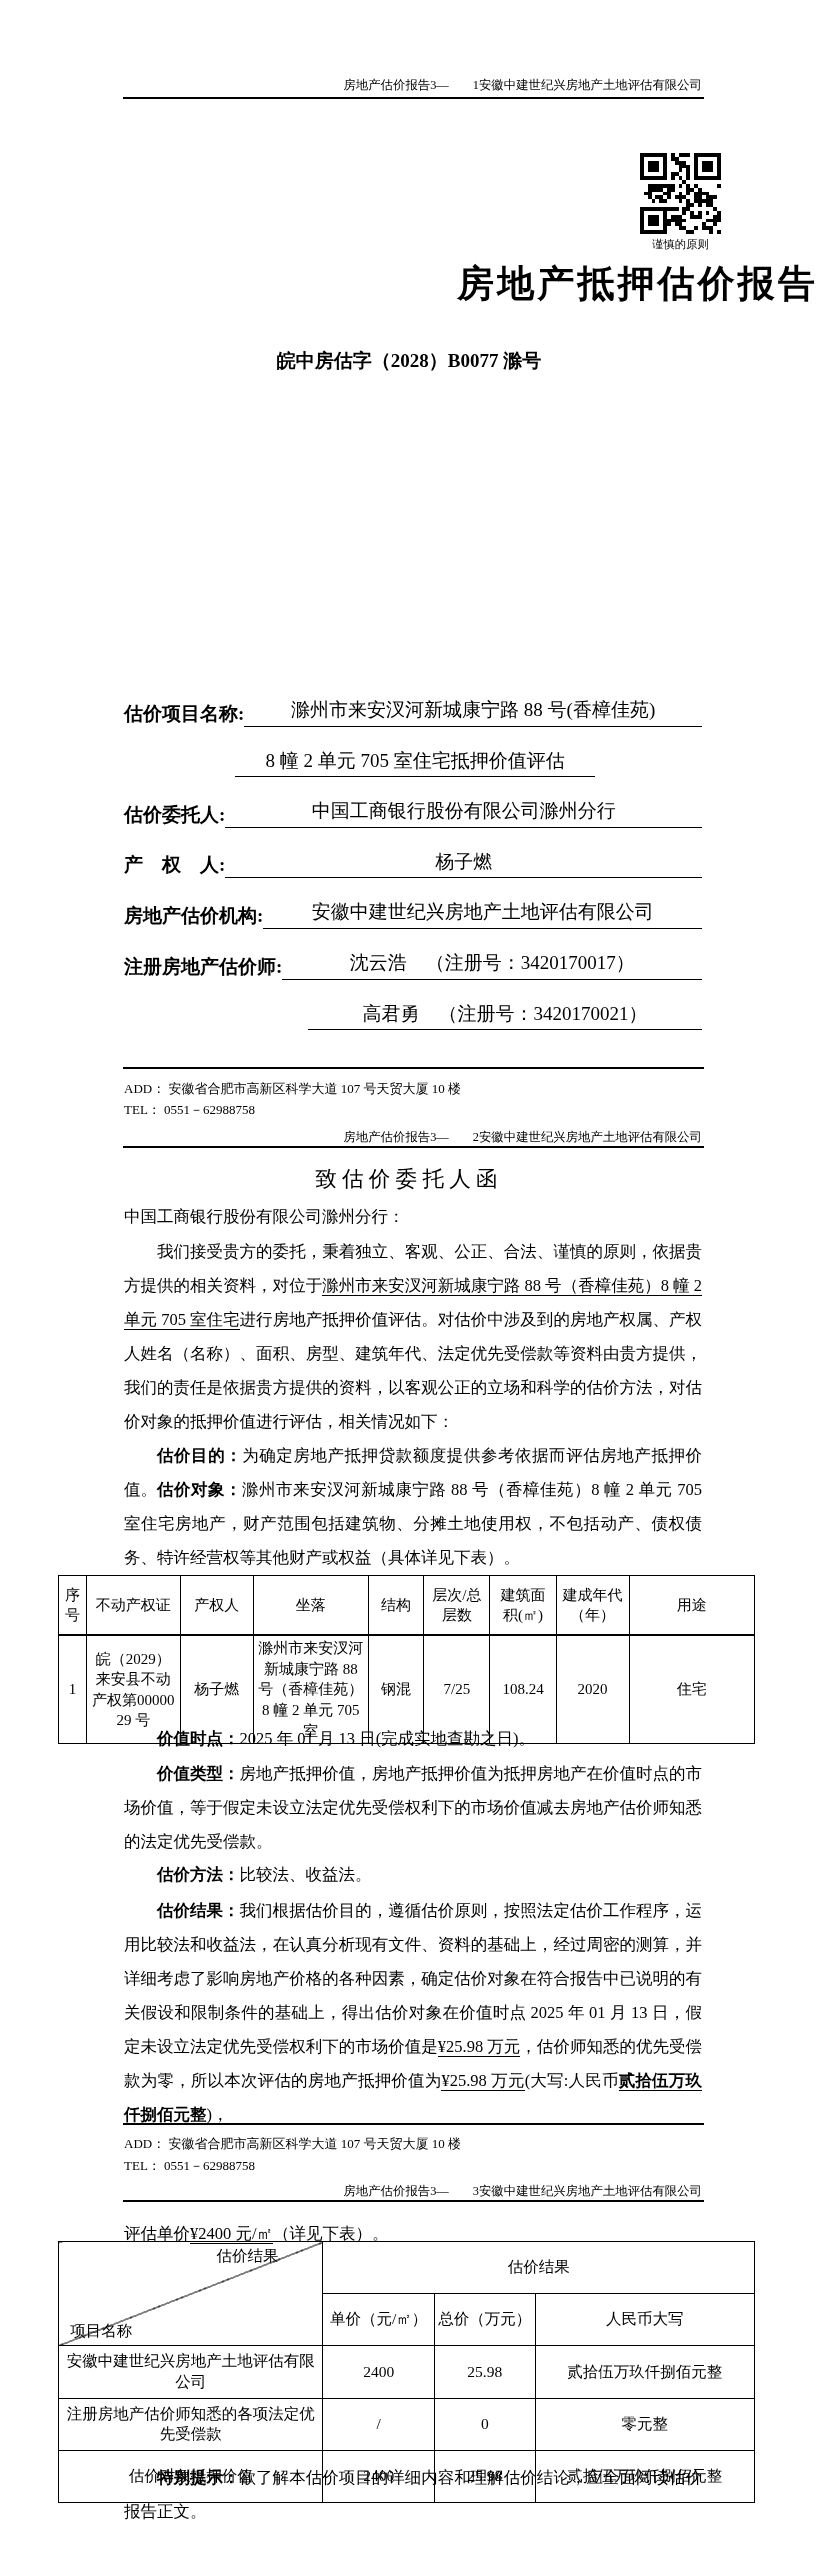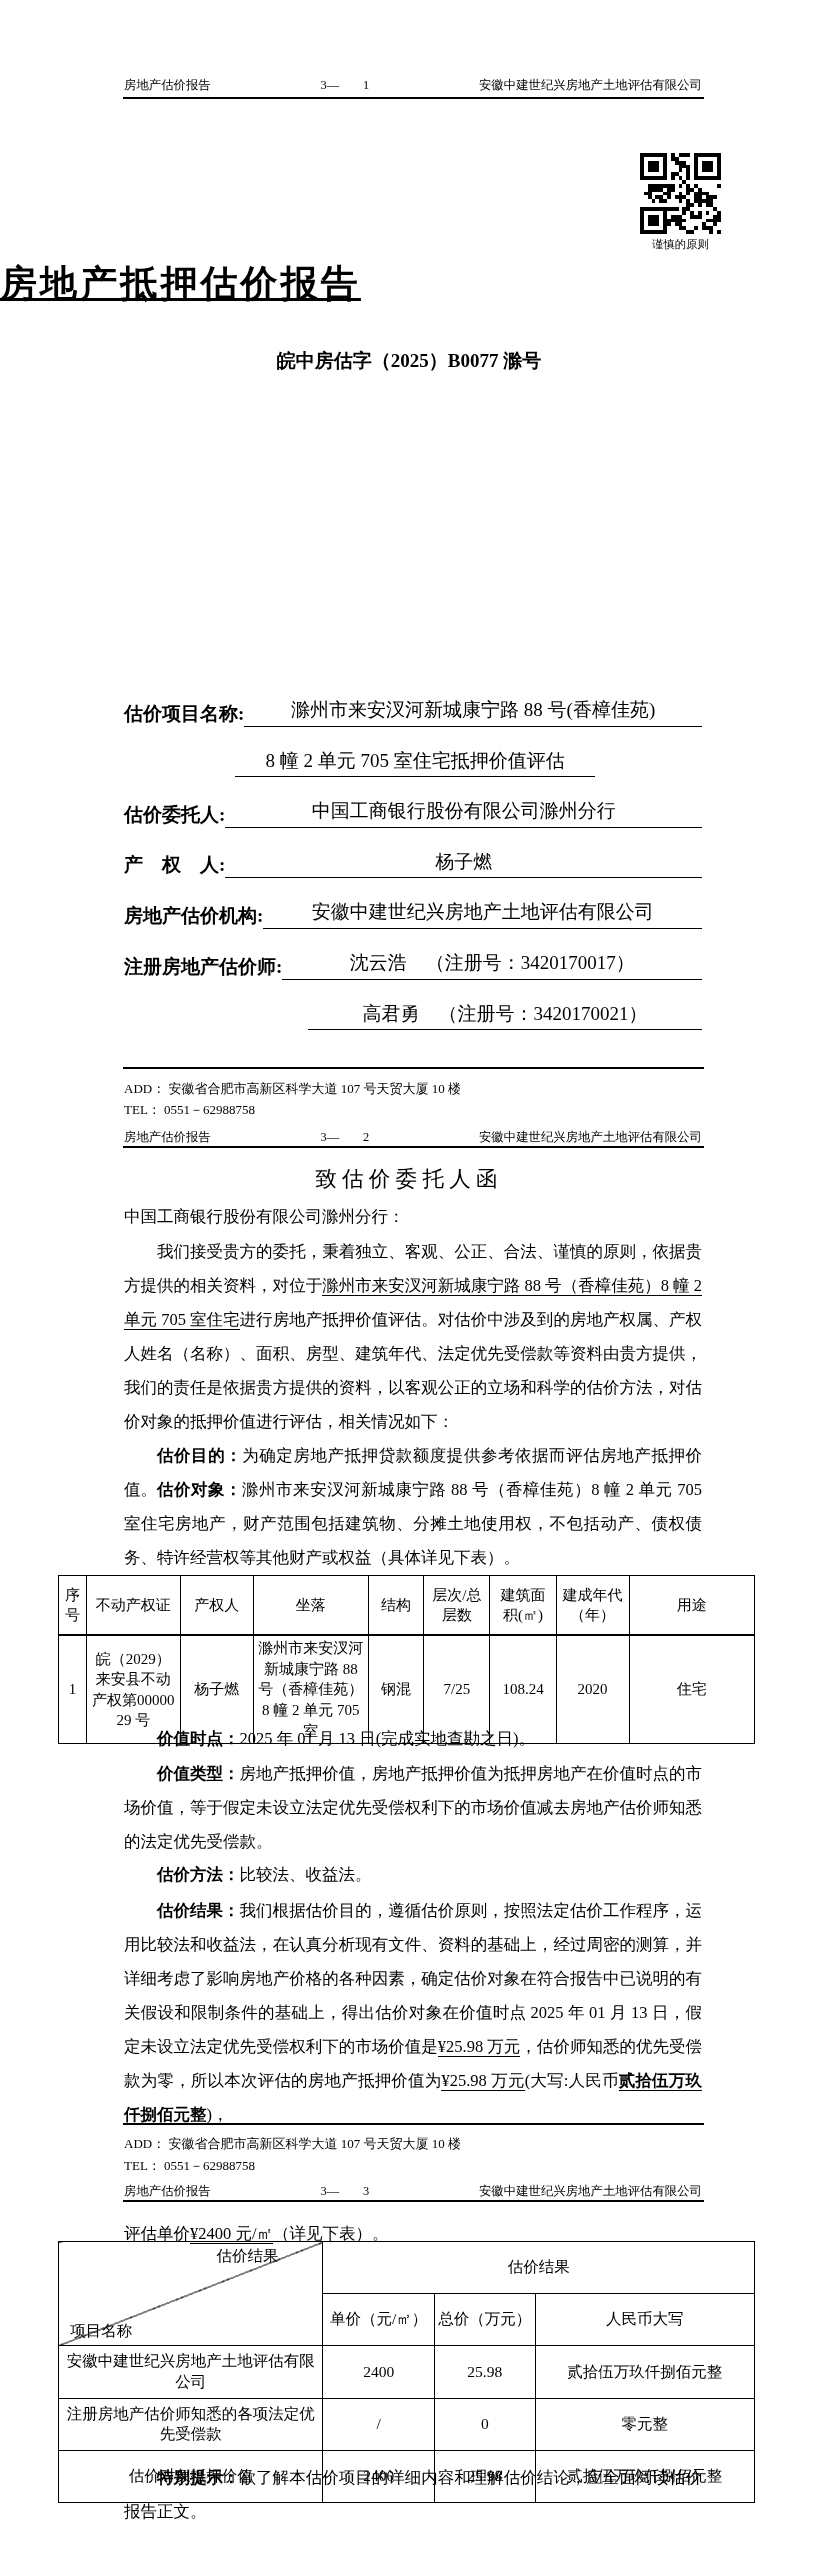--- a/index.html
+++ b/index.html
@@ -1,31 +1,31 @@
 <!DOCTYPE html>
 <html style="font-size:8.2px"><head>
 <meta charset="utf-8">
 <style>
   html,body{margin:0;padding:0;background:#e8e8e8;}
   .page{
     position:relative;width:818px;height:3300px;background:#ffffff;
     font-family:"Liberation Serif","DejaVu Serif",serif;color:#000;margin:0 auto;overflow:hidden;
   }
   
-  .hdr{position:absolute;left:124px;width:578px;display:flex;justify-content:space-between;align-items:baseline;font-size:12.4px;white-space:nowrap;}
+  .hdr{position:absolute;left:124px;width:578px;display:flex;justify-content:flex-end;align-items:baseline;font-size:12.4px;white-space:nowrap;}
   .hdr .pg-num{margin-left:24px;}
   .hrule{position:absolute;left:123px;width:581px;border-top:2.1px solid #000;}
   .ftr{position:absolute;left:124px;font-size:13px;white-space:pre;}
   
   .qr{position:absolute;left:640px;top:153px;width:81px;height:81px;display:grid;
       grid-template-columns:repeat(21,1fr);grid-template-rows:repeat(21,1fr);}
   .qr i{display:block;}
   .qr i.d{background:#000;}
   .qr-cap{position:absolute;left:622px;top:237px;width:117px;text-align:center;font-size:11.3px;}
-  .title{position:absolute;left:0;top:259px;width:100%;text-align:left;font-size:37px;font-weight:bold;letter-spacing:3.1px;text-decoration:underline;}
+  .title{position:absolute;left:0;top:259px;width:100%;text-align:right;font-size:37px;font-weight:bold;letter-spacing:3.1px;}
   .docno{position:absolute;left:0;top:348px;width:100%;text-align:center;font-size:19px;font-weight:bold;}
   .fields{position:absolute;left:124px;top:697px;width:578px;}
   .field{display:flex;align-items:flex-end;font-size:19px;margin-bottom:21px;white-space:nowrap;}
   .field .lbl{font-weight:bold;white-space:pre;}
   .field .val{flex:1;text-align:center;border-bottom:1.5px solid #000;padding-bottom:2.6px;overflow:visible;}
   .field.ind1{padding-left:111px;padding-right:107px;}
   .field.ind6{padding-left:184px;}
   
   .ltr-title{position:absolute;left:0;top:1164px;width:100%;text-align:center;font-size:21.6px;font-weight:normal;letter-spacing:5.2px;}
   .salut{position:absolute;left:124px;top:1206px;font-size:16.5px;}
@@ -508,21 +508,21 @@
       <i></i>
       <i></i>
       <i></i>
       <i class="d"></i>
       <i></i>
       <i class="d"></i>
     </div>
   <div class="qr-cap">谨慎的原则</div>
 
   <div class="title">房地产抵押估价报告</div>
-  <div class="docno">皖中房估字（2025）B0077 滁号</div>
+  <div class="docno">皖中房估字（2028）B0077 滁号</div>
 
   <div class="fields">
     <div class="field">
       <span class="lbl">估价项目名称:</span>
       <span class="val">滁州市来安汊河新城康宁路 88 号(香樟佳苑)</span>
     </div>
     <div class="field ind1">
       <span class="val">8 幢 2 单元 705 室住宅抵押价值评估</span>
     </div>
     <div class="field">

